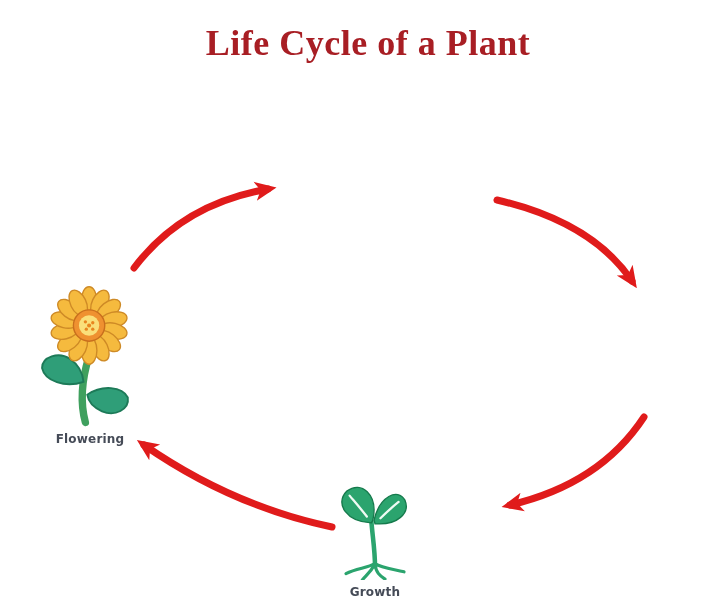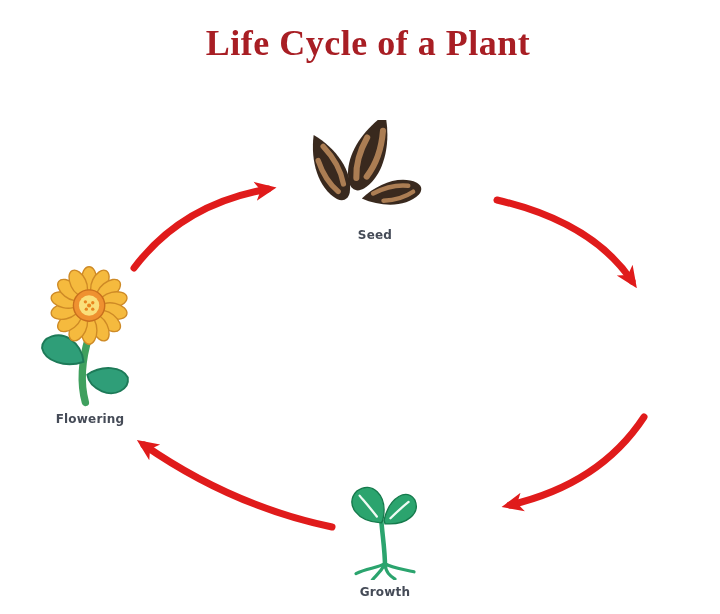--- a/index.html
+++ b/index.html
@@ -40,22 +40,22 @@
   .stage-label{
     margin-top:5px;
     font-size:12px;
     font-weight:bold;
     letter-spacing:0.2px;
     color:var(--label-gray,#454B57);
     text-align:center;
   }
   .stage-seed{left:295px;top:120px;width:160px;}
   .stage-germination{left:570px;top:312px;width:125px;}
-  .stage-growth{left:330px;top:482px;width:110px;}
-  .stage-flowering{left:26px;top:264px;width:128px;}
+  .stage-growth{left:320px;top:482px;width:110px;}
+  .stage-flowering{left:26px;top:284px;width:128px;}
 
   
   .seed-body{fill:var(--seed-brown,#39291E);}
   .seed-stripe{stroke:var(--seed-stripe,#AB7D53);fill:none;stroke-width:6;stroke-linecap:round;}
   .soil{fill:var(--soil-brown,#8D6E5B);stroke:#5E4638;stroke-width:2;}
   .sprout-stem{fill:#CFE9CE;stroke:#5BA273;stroke-width:1.5;}
   .leaf-light-blue{fill:var(--leaf-light-blue,#5BC2E7);stroke:#1E74A6;stroke-width:2;}
   .leaf-dark-blue{fill:var(--leaf-dark-blue,#3A7CC9);stroke:#1B4E96;stroke-width:2;}
   .leaf-vein-blue{stroke:#DFF4FC;stroke-width:2;fill:none;stroke-linecap:round;}
   .seedling-line{stroke:var(--seedling-green,#2BA46E);fill:none;stroke-linecap:round;}
@@ -80,40 +80,20 @@
       <marker id="ah" viewBox="0 0 10 10" refX="6" refY="5" markerWidth="3.1" markerHeight="3.1" orient="auto">
         <path class="arrow-head" d="M0,0.6 L10,5 L0,9.4 L2.6,5 Z"></path>
       </marker>
     </defs>
     <path class="arrow-path" marker-end="url(#ah)" d="M134,268 Q182,204 268,189"></path>
     <path class="arrow-path" marker-end="url(#ah)" d="M497,200 Q592,222 632,281"></path>
     <path class="arrow-path" marker-end="url(#ah)" d="M644,417 Q600,484 510,505"></path>
     <path class="arrow-path" marker-end="url(#ah)" d="M332,527 Q232,506 144,445"></path>
   </svg>
 
-  <div class="stage stage-seed">
-    <svg width="160" height="103" viewBox="0 0 170 110">
-      <g transform="translate(37,52) rotate(-26) scale(0.95)">
-        <path class="seed-body" d="M0,-42 C16,-18 22,14 8,34 C3,40 -3,40 -8,34 C-22,14 -16,-18 0,-42 Z"></path>
-        <path class="seed-stripe" d="M-8,-14 C-10,2 -8,16 -3,27"></path>
-        <path class="seed-stripe" d="M4,-26 C9,-10 10,8 6,22"></path>
-      </g>
-      <g transform="translate(79,36) rotate(22) scale(1.08)">
-        <path class="seed-body" d="M0,-42 C16,-18 22,14 8,34 C3,40 -3,40 -8,34 C-22,14 -16,-18 0,-42 Z"></path>
-        <path class="seed-stripe" d="M-8,-14 C-10,2 -8,16 -3,27"></path>
-        <path class="seed-stripe" d="M4,-26 C9,-10 10,8 6,22"></path>
-      </g>
-      <g transform="translate(104,78) rotate(-100) scale(0.8)">
-        <path class="seed-body" d="M0,-42 C16,-18 22,14 8,34 C3,40 -3,40 -8,34 C-22,14 -16,-18 0,-42 Z"></path>
-        <path class="seed-stripe" d="M-8,-14 C-10,2 -8,16 -3,27"></path>
-        <path class="seed-stripe" d="M4,-26 C9,-10 10,8 6,22"></path>
-      </g>
-    </svg>
-    <div class="stage-label">Seed</div>
-  </div>
 
 
   <div class="stage stage-growth">
     <svg width="100" height="98" viewBox="0 0 110 108">
       <path class="seedling-line" stroke-width="5" d="M55,93 C55,75 52,58 51,43"></path>
       <path class="seedling-leaf" d="M51,45 C24,44 10,24 24,10 C40,-2 58,14 53,40 C53,42 52,44 51,45 Z"></path>
       <path class="leaf-vein-white" d="M46,38 C39,29 32,21 27,15"></path>
       <path class="seedling-leaf" d="M55,46 C80,48 94,34 88,20 C80,6 60,16 54,42 Z"></path>
       <path class="leaf-vein-white" d="M61,40 C69,32 76,26 81,22"></path>
       <g>

